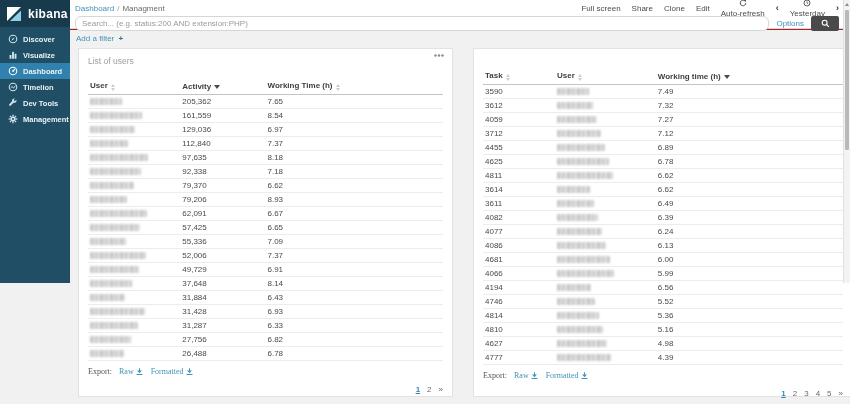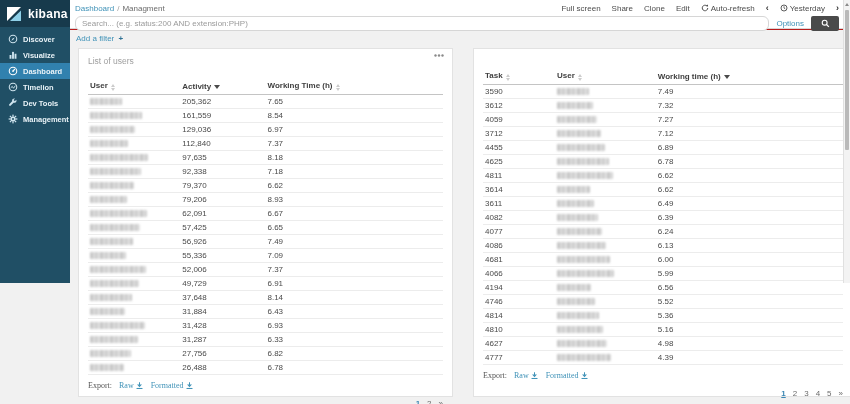--- a/index.html
+++ b/index.html
@@ -23,21 +23,21 @@
   .topbar { position:absolute; left:70px; right:7px; top:0; height:29px; background:#ffffff;
             border-bottom:1px solid #d7d7d7; padding:3px 4px 0 5px; z-index:4; }
   .crumb-row { display:flex; align-items:center; height:10px; font-size:8px; }
   .breadcrumb { display:flex; gap:3px; align-items:center; }
   .crumb-link { color:#4193b8; cursor:pointer; }
   .crumb-sep { color:#9a9a9a; }
   .crumb-current { color:#6b6b6b; }
   .crumb-spacer { flex:1; }
   .top-actions { display:flex; align-items:center; gap:11px; color:#4c4c4c; }
   .top-action { cursor:pointer; white-space:nowrap; }
-  .icon-text { display:flex; align-items:center; gap:2px; cursor:pointer; }
+  .icon-text { display:flex; align-items:center; gap:2px; cursor:pointer;flex-direction:column; }
   .icon-text svg { width:8px; height:8px; display:block; }
   .chev { font-weight:bold; color:#333; font-size:9px; cursor:pointer; line-height:8px; }
   .search-row { display:flex; align-items:center; margin-top:2px; height:16px; }
   .search-input { flex:1; height:15px; border:1px solid #d6d6d6; border-radius:6px; font-size:8px;
                   padding:0 6px; color:#444; outline:none; font-family:"Liberation Sans", sans-serif; }
   .search-input::placeholder { color:#9a9a9a; }
   .options-link { color:#4193b8; font-size:8px; margin:0 7px; cursor:pointer; }
   .search-btn { width:28px; height:15px; background:#4a4a4a; border:none; border-radius:2px;
                 display:flex; align-items:center; justify-content:center; cursor:pointer; }
   .search-btn svg { width:9px; height:9px; display:block; }
@@ -310,27 +310,20 @@
               </tr>
               <tr>
                 <td>
                   <div class="redacted" style="width: 50px;"></div>
                 </td>
                 <td>57,425</td>
                 <td>6.65</td>
               </tr>
               <tr>
                 <td>
-                  <div class="redacted" style="width: 43px;"></div>
-                </td>
-                <td>56,926</td>
-                <td>7.49</td>
-              </tr>
-              <tr>
-                <td>
                   <div class="redacted" style="width: 36px;"></div>
                 </td>
                 <td>55,336</td>
                 <td>7.09</td>
               </tr>
               <tr>
                 <td>
                   <div class="redacted" style="width: 56px;"></div>
                 </td>
                 <td>52,006</td>

